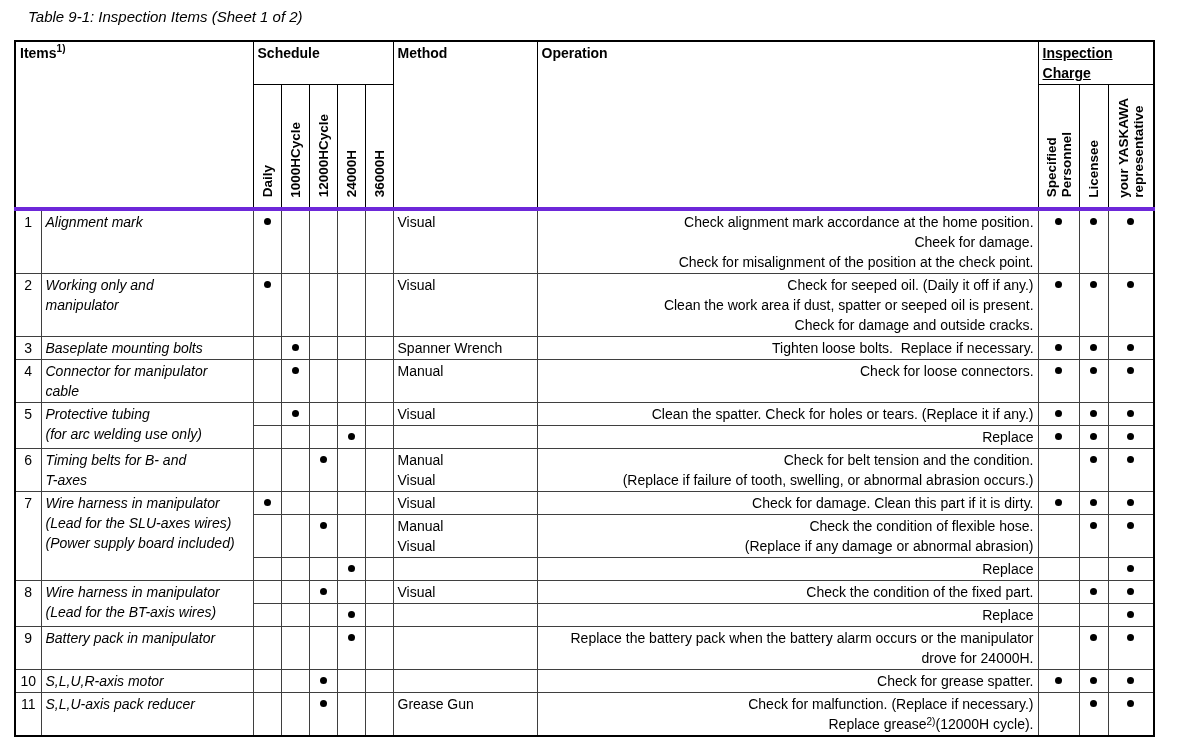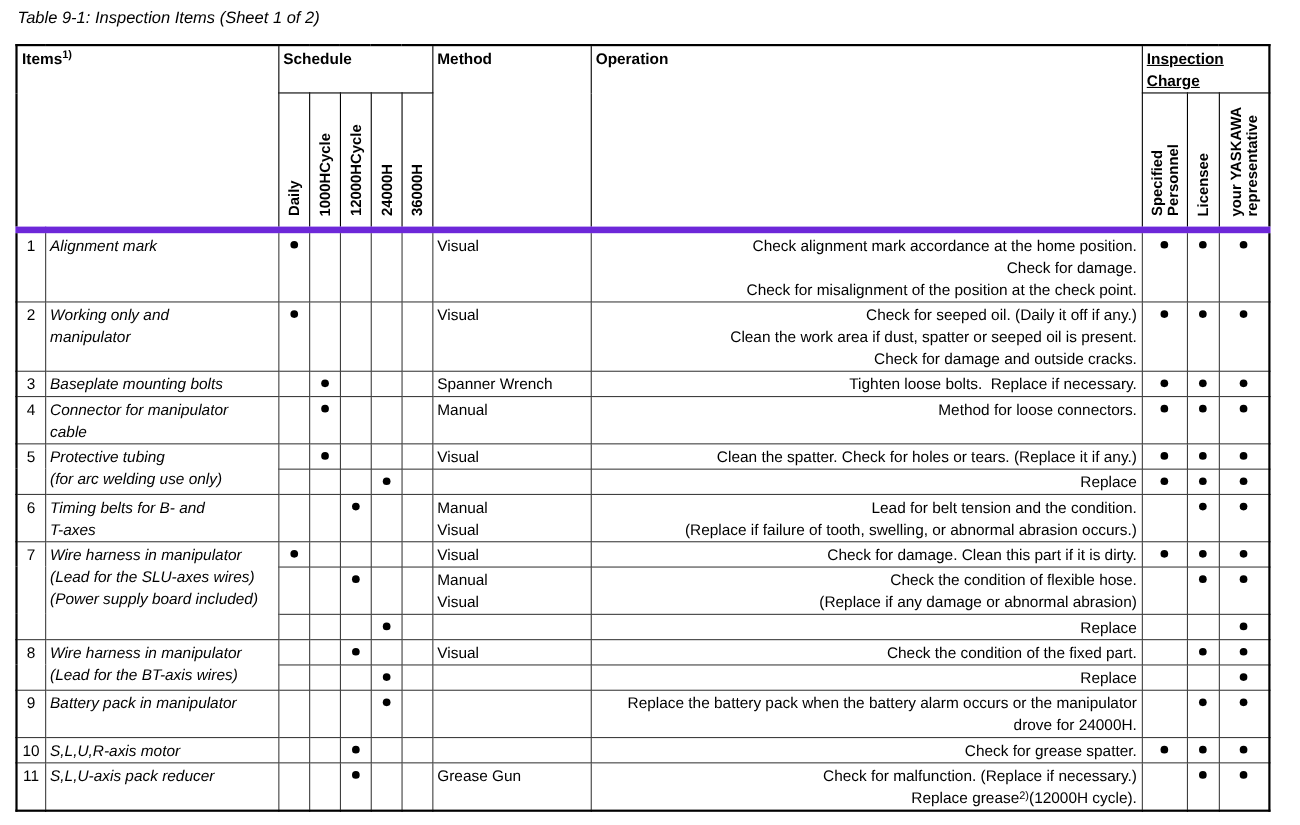--- a/index.html
+++ b/index.html
@@ -2,37 +2,37 @@
 <html><head>
 <meta charset="utf-8">
 <style>
   html,body { margin:0; padding:0; }
   body {
     width:1182px; height:750px; background:#ffffff; color:#000;
     font-family:"Liberation Sans","DejaVu Sans",sans-serif;
     position:relative; overflow:hidden;
   }
   .title {
-    position:absolute; left:16px; top:7px;
+    position:absolute; left:28px; top:7px;
     font-style:italic; font-size:15px; line-height:20px; white-space:nowrap;
   }
   table.insp {
     position:absolute; left:14px; top:40px;
     border-collapse:collapse; table-layout:fixed; width:1139px;
     border:2px solid #000;
   }
   th, td {
     border:1px solid #3f3f3f;
     padding:1px 4px;
     vertical-align:top;
     font-size:14px; line-height:20px;
     overflow:hidden;
   }
   thead th { border-color:#000; font-weight:bold; text-align:left; background:#fff; }
-  thead { border-bottom:6px solid #6d28d9; }
+  thead { border-bottom:4px solid #6d28d9; }
   tr.hband1 { height:42px; }
   tr.hband2 { height:124px; }
   th.pre { white-space:pre-line;text-decoration:underline; }
   .vcell { vertical-align:bottom; text-align:center; padding:2px 1px 4px 1px; }
   .vlabel {
     display:inline-block;
     writing-mode:vertical-rl; transform:rotate(180deg);
     white-space:pre-line;
     font-weight:bold; font-size:13.5px; line-height:15px; text-align:left;
   }
@@ -97,21 +97,21 @@
         <td class="dotcell">
           <span class="dot"></span>
         </td>
         <td class="dotcell"></td>
         <td class="dotcell"></td>
         <td class="dotcell"></td>
         <td class="dotcell"></td>
         <td class="method">Visual</td>
         <td class="op">
           <div class="op-line">Check alignment mark accordance at the home position.</div>
-          <div class="op-line">Check for damage.</div>
+          <div class="op-line">Cheek for damage.</div>
           <div class="op-line">Check for misalignment of the position at the check point.</div>
         </td>
         <td class="dotcell">
           <span class="dot"></span>
         </td>
         <td class="dotcell">
           <span class="dot"></span>
         </td>
         <td class="dotcell">
           <span class="dot"></span>
@@ -174,21 +174,21 @@
 cable</td>
         <td class="dotcell"></td>
         <td class="dotcell">
           <span class="dot"></span>
         </td>
         <td class="dotcell"></td>
         <td class="dotcell"></td>
         <td class="dotcell"></td>
         <td class="method">Manual</td>
         <td class="op">
-          <div class="op-line">Method for loose connectors.</div>
+          <div class="op-line">Check for loose connectors.</div>
         </td>
         <td class="dotcell">
           <span class="dot"></span>
         </td>
         <td class="dotcell">
           <span class="dot"></span>
         </td>
         <td class="dotcell">
           <span class="dot"></span>
         </td>
@@ -247,21 +247,21 @@
         <td class="dotcell"></td>
         <td class="dotcell"></td>
         <td class="dotcell">
           <span class="dot"></span>
         </td>
         <td class="dotcell"></td>
         <td class="dotcell"></td>
         <td class="method">Manual
 Visual</td>
         <td class="op">
-          <div class="op-line">Lead for belt tension and the condition.</div>
+          <div class="op-line">Check for belt tension and the condition.</div>
           <div class="op-line">(Replace if failure of tooth, swelling, or abnormal abrasion occurs.)</div>
         </td>
         <td class="dotcell"></td>
         <td class="dotcell">
           <span class="dot"></span>
         </td>
         <td class="dotcell">
           <span class="dot"></span>
         </td>
       </tr>

